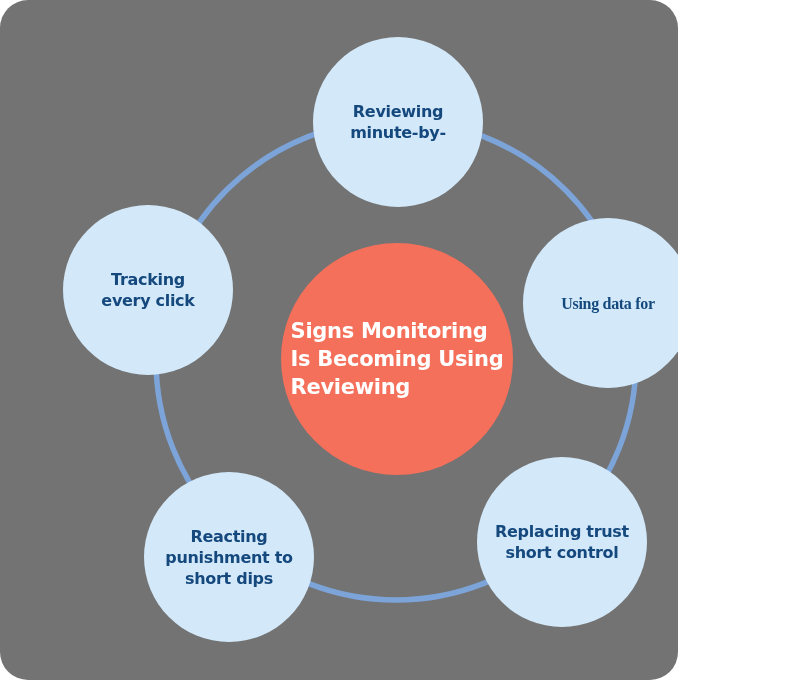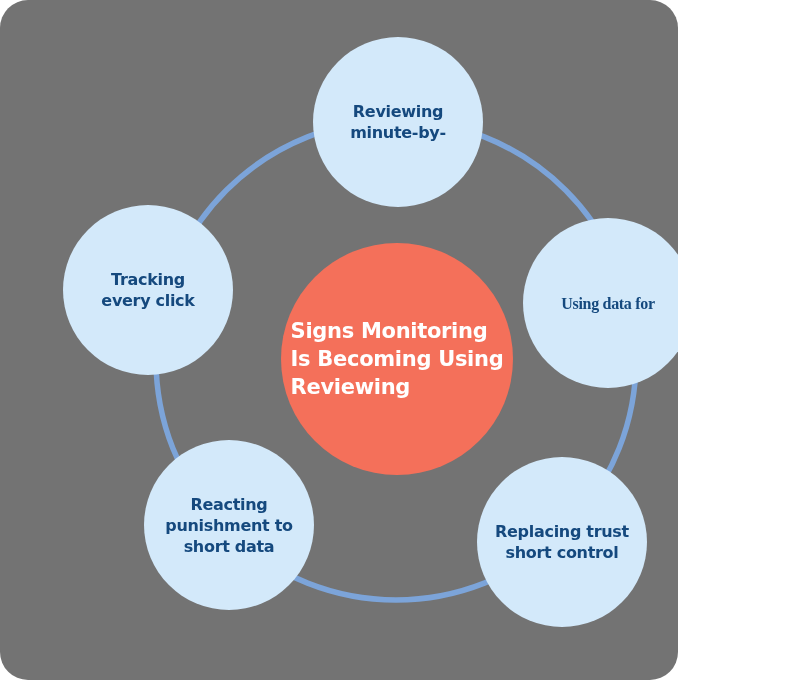--- a/index.html
+++ b/index.html
@@ -41,21 +41,21 @@
     color: #15497E;
     font-weight: bold;
     font-size: 16px;
     line-height: 21px;
     letter-spacing: -0.3px;
   }
   .node-text span { display: block; }
   .node-top        { left: 313px; top: 37px;  }
   .node-upper-right{ left: 523px; top: 218px; font-family: Liberation Serif, serif; }
   .node-lower-right{ left: 477px; top: 457px; }
-  .node-lower-left { left: 144px; top: 440px; }
+  .node-lower-left { left: 144px; top: 472px; }
   .node-upper-left { left: 63px;  top: 205px; }
   .center-circle {
     position: absolute;
     left: 281px;
     top: 243px;
     width: 232px;
     height: 232px;
     border-radius: 50%;
     background: #F4705A;
     display: flex;
@@ -105,21 +105,21 @@
     <div class="node-text">
       <span>Replacing trust</span>
       <span>short control</span>
     </div>
   </div>
 
   <div class="node node-lower-left">
     <div class="node-text">
       <span>Reacting</span>
       <span>punishment to</span>
-      <span>short data</span>
+      <span>short dips</span>
     </div>
   </div>
 
   <div class="node node-upper-left">
     <div class="node-text">
       <span>Tracking</span>
       <span>every click</span>
     </div>
   </div>
 

